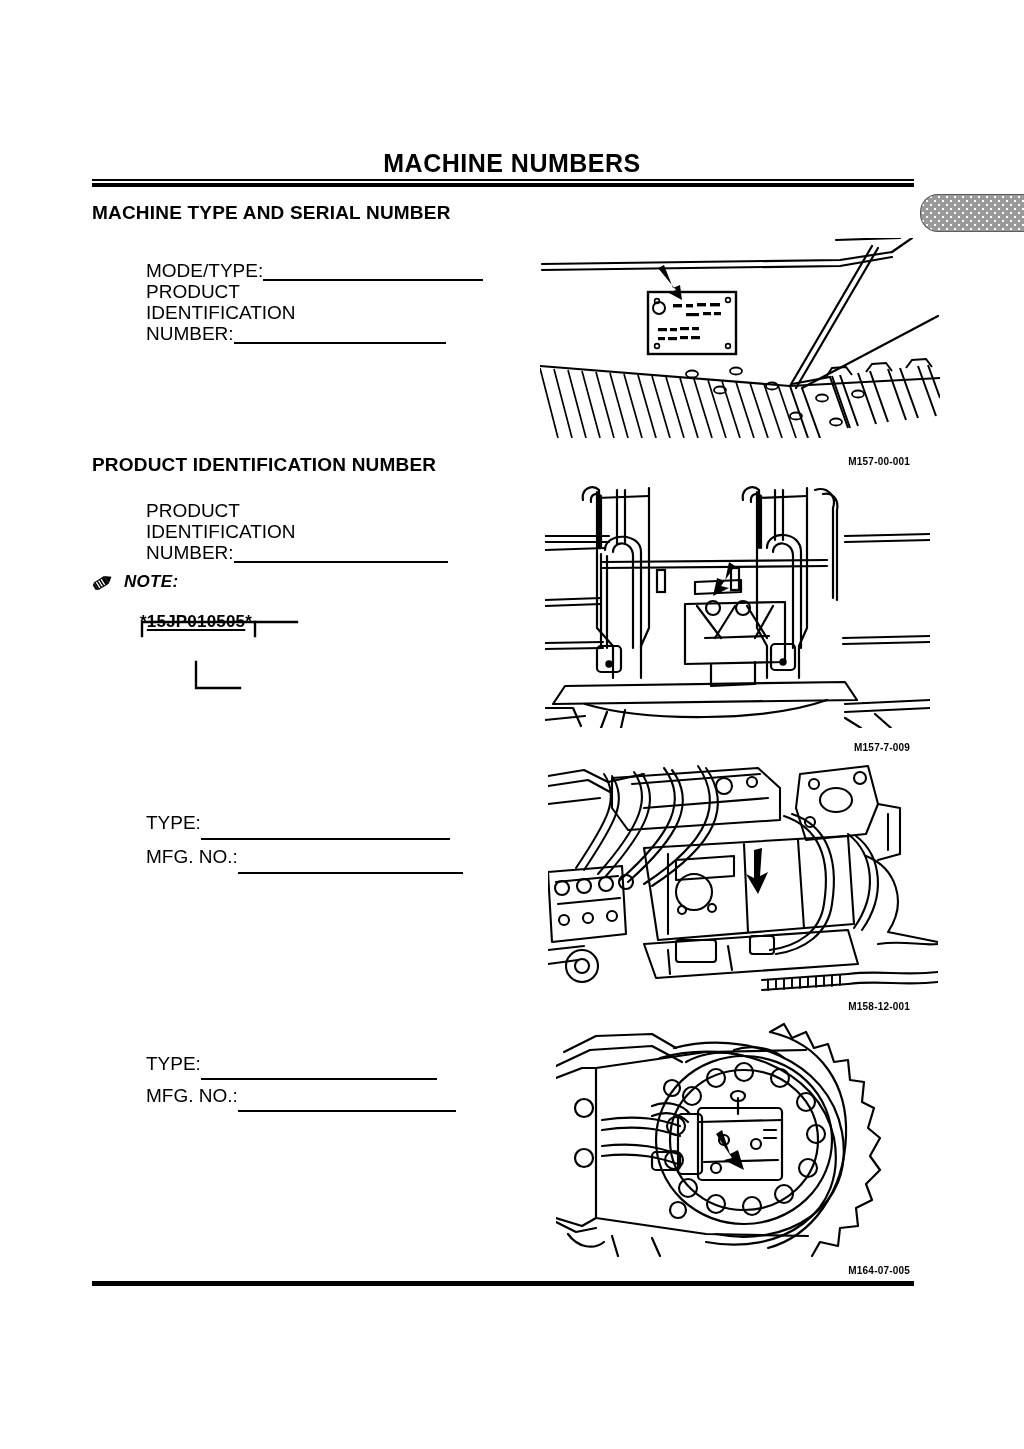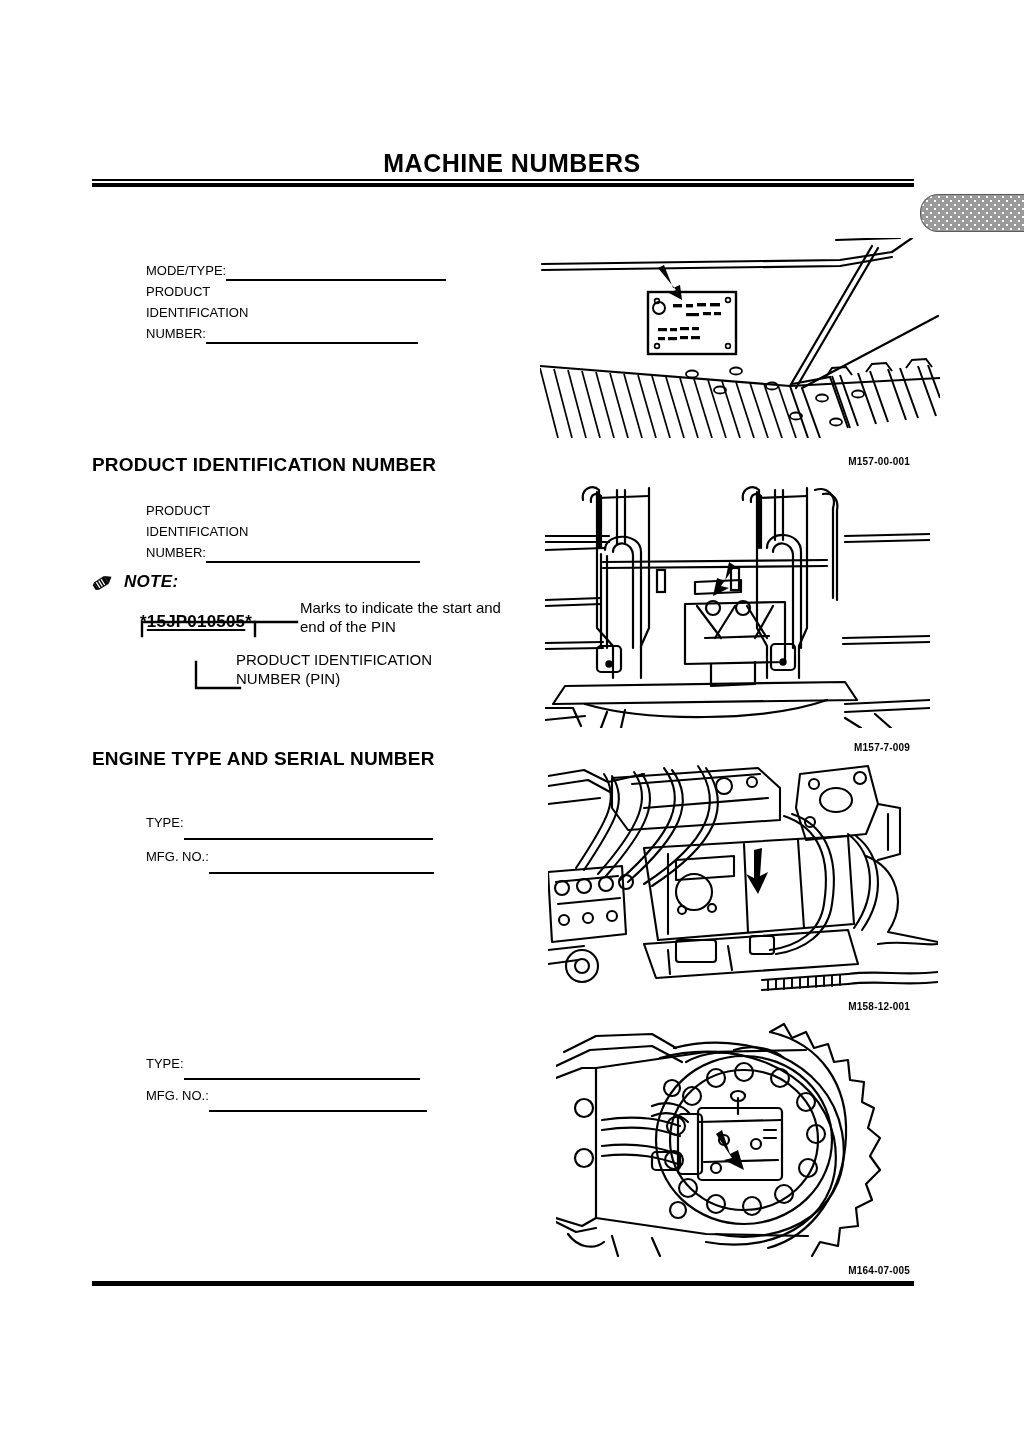--- a/index.html
+++ b/index.html
@@ -88,21 +88,21 @@
     white-space: nowrap;
   }
   .h-machine { left: 92px;  top: 186px; }
   .h-pin     { left: 92px;  top: 438px; }
   .h-engine  { left: 92px;  top: 732px; }
   .h-travel  { left: 92px;  top: 975px; }
 
   
   .field-block {
     position: absolute;
-    font-size: 13px;
+    font-size: 19px;
     line-height: 21px;
   }
   .fb-machine { left: 146px; top: 244px; }
   .fb-pin     { left: 146px; top: 484px; }
   .fb-engine  { left: 146px; top: 790px; }
   .fb-travel  { left: 146px; top: 1032px; }
 
   .field-row {
     display: block;
     white-space: nowrap;
@@ -220,20 +220,21 @@
   <div class="page-title">MACHINE NUMBERS</div>
 
   <div class="header-rule">
     <div class="thin"></div>
     <div class="gap"></div>
     <div class="thick"></div>
   </div>
 
   <div class="tab-marker"></div>
 
+  <div class="section-heading h-machine">MACHINE TYPE AND SERIAL NUMBER</div>
 
   <div class="field-block fb-machine">
     <div class="field-row">
       <span class="field-label">MODE/TYPE:</span><span class="field-rule rule-w1"></span>
     </div>
     <div class="field-row">
       <span class="stack-line">PRODUCT</span>
       <span class="stack-line">IDENTIFICATION</span>
       <span class="field-label">NUMBER:</span><span class="field-rule rule-w2"></span>
     </div>
@@ -377,29 +378,21 @@
 
           <path d="M104 62 L104 88 L148 88"></path>
         </g>
       </svg>
     </div>
 
     <div class="pin-string">
       <span>*</span><span class="pin-core">15JP010505</span><span>*</span>
     </div>
 
-    <div class="note-callout callout-marks">
-      <span class="stack-line">Marks to indicate the start and</span>
-      <span class="stack-line">end of the PIN</span>
-    </div>
-
-    <div class="note-callout callout-pin">
-      <span class="stack-line">PRODUCT IDENTIFICATION</span>
-      <span class="stack-line">NUMBER (PIN)</span>
-    </div>
+
   </div>
 
   <div class="figure fig-2">
     <svg width="385" height="250" viewBox="0 0 385 250">
       <g fill="none" stroke="#000" stroke-width="2.2" stroke-linecap="round" stroke-linejoin="round">
 
         <path d="M0 58 L64 58"></path>
           <path d="M0 64 L64 64"></path>
         <path d="M0 72 L60 70"></path>
         <path d="M0 122 L56 120"></path>
@@ -475,21 +468,20 @@
       </g>
 
       <g fill="#000">
         <path d="M190 88 L176 108 L184 110 L168 118 L172 100 L180 103 L184 84 Z"></path>
       </g>
     </svg>
   </div>
 
   <div class="fig-caption cap-2">M157-7-009</div>
 
-  <div class="section-heading h-engine">ENGINE TYPE AND SERIAL NUMBER</div>
 
   <div class="field-block fb-engine">
     <div class="field-row">
       <span class="field-label">TYPE:</span><span class="field-rule rule-w4"></span>
     </div>
     <div class="field-row">
       <span class="field-label">MFG. NO.:</span><span class="field-rule rule-w5"></span>
     </div>
   </div>
 

